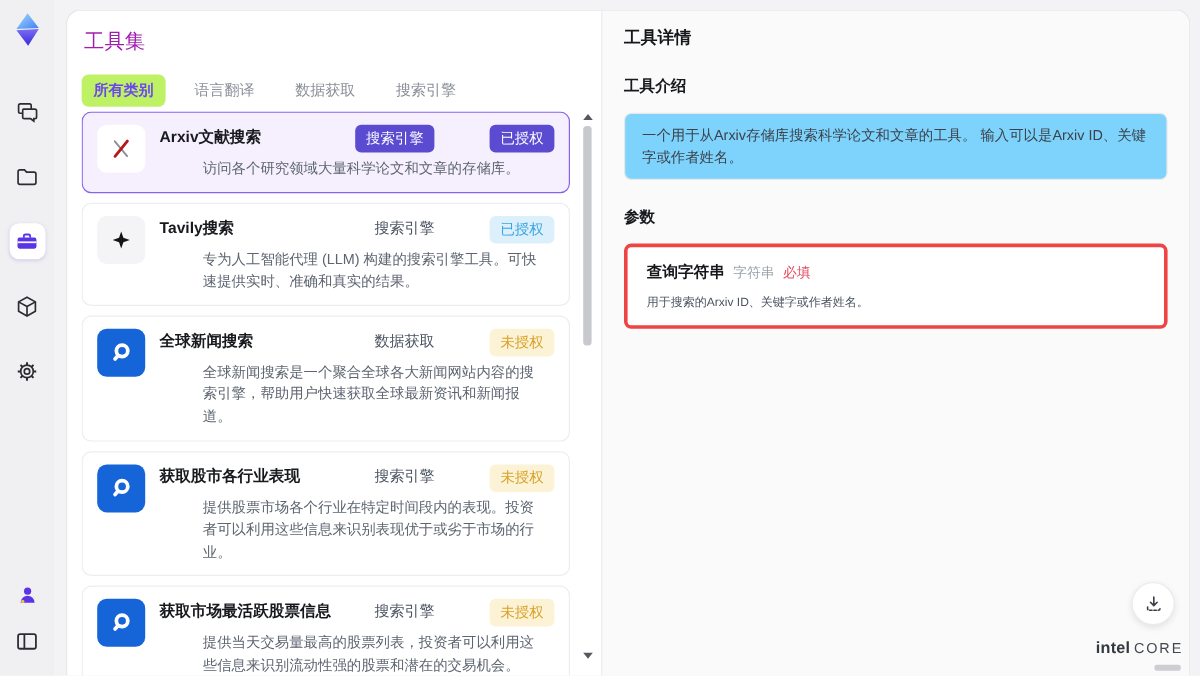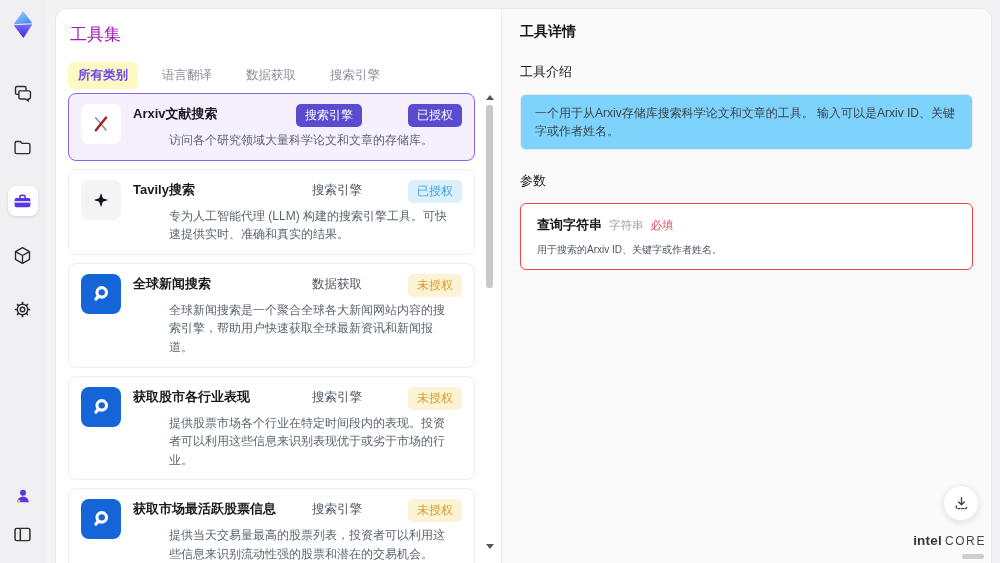--- a/index.html
+++ b/index.html
@@ -22,21 +22,21 @@
   .window { position:absolute; left:55px; top:8px; right:8px; bottom:0;
     background:#ffffff; border:1px solid #e7e7ea; border-bottom:none;
     border-radius:12px 12px 0 0; display:flex; overflow:hidden; }
 
   
   .list-pane { width:445px; flex:none; position:relative; padding:14px 0 0 12px; }
   .list-title { font-size:17px; font-weight:normal; color:#a21caf; margin-left:2px; }
   .tabs { display:flex; align-items:center; gap:14px; margin-top:16px; margin-bottom:10px; }
   .tab { font-size:12.5px; color:#8b8f99; padding:5px 10px; border-radius:6px; cursor:pointer;
     white-space:nowrap; }
-  .tab.active { background:#fef9c3; color:#6a46ee; font-weight:bold; }
+  .tab.active { background:#bef264; color:#6a46ee; font-weight:bold; }
   .tool-list { position:absolute; left:12px; right:26px; top:84px; bottom:0; overflow:hidden; }
 
   .tool-card { display:flex; gap:12px; padding:10px 12px; background:#fff;
     border:1px solid #ededf1; border-radius:8px; margin-bottom:8px; cursor:pointer; }
   .tool-card.selected { background:#f6f0fe; border:1.5px solid #8a62f0; }
   .tool-icon { flex:none; width:40px; height:40px; border-radius:8px; background:#f4f4f6;
     display:flex; align-items:center; justify-content:center; font-size:17px; color:#111;
     overflow:hidden; }
   .tool-icon[data-name="arxiv-icon"] { background:#ffffff; }
   .tool-icon[data-name="search-blue-icon"] { background:#1565d9; }
@@ -59,24 +59,24 @@
     margin:0 auto; cursor:pointer; }
   .sb-up   { border-bottom:5px solid #55585e; }
   .sb-down { border-top:5px solid #55585e; position:absolute; bottom:0; left:1px; }
   .sb-thumb { position:absolute; top:10px; left:1px; width:7px; height:183px;
     background:#c7c9cd; border-radius:3px; cursor:pointer; }
 
   
   .detail-pane { flex:1; background:#fafafb; border-left:1px solid #ececef;
     padding:14px 18px; position:relative; }
   .detail-title { font-size:14px; font-weight:bold; color:#15171a; }
-  .section-h { font-size:13px; font-weight:normal; color:#17191d; margin-top:22px; }
+  .section-h { font-size:13px; font-weight:bold; color:#17191d; margin-top:22px; }
   .intro-box { margin-top:13px; background:#7dd3fc; border:1px solid #e8e8eb; border-radius:6px;
     padding:9px 14px; font-size:12px; color:#3c434c; line-height:1.5; }
-  .param-card { margin-top:13px; background:#ffffff; border:1px solid #ef4444; border-radius:6px;
+  .param-card { margin-top:13px; background:#ffffff; border:3px solid #ef4444; border-radius:6px;
     padding:12px 16px; }
   .param-head { display:flex; align-items:baseline; gap:7px; }
   .param-name { font-size:13px; font-weight:bold; color:#15171a; }
   .param-type { font-size:11.5px; color:#9aa1aa; }
   .param-required { font-size:11.5px; color:#e54a61; }
   .param-desc { font-size:10px; color:#4b5360; margin-top:9px; }
 
   
   .fab { position:absolute; right:21px; bottom:42px; width:36px; height:36px; border-radius:50%;
     background:#ffffff; border:1px solid #ececef; box-shadow:0 2px 6px rgba(0,0,0,.10);

